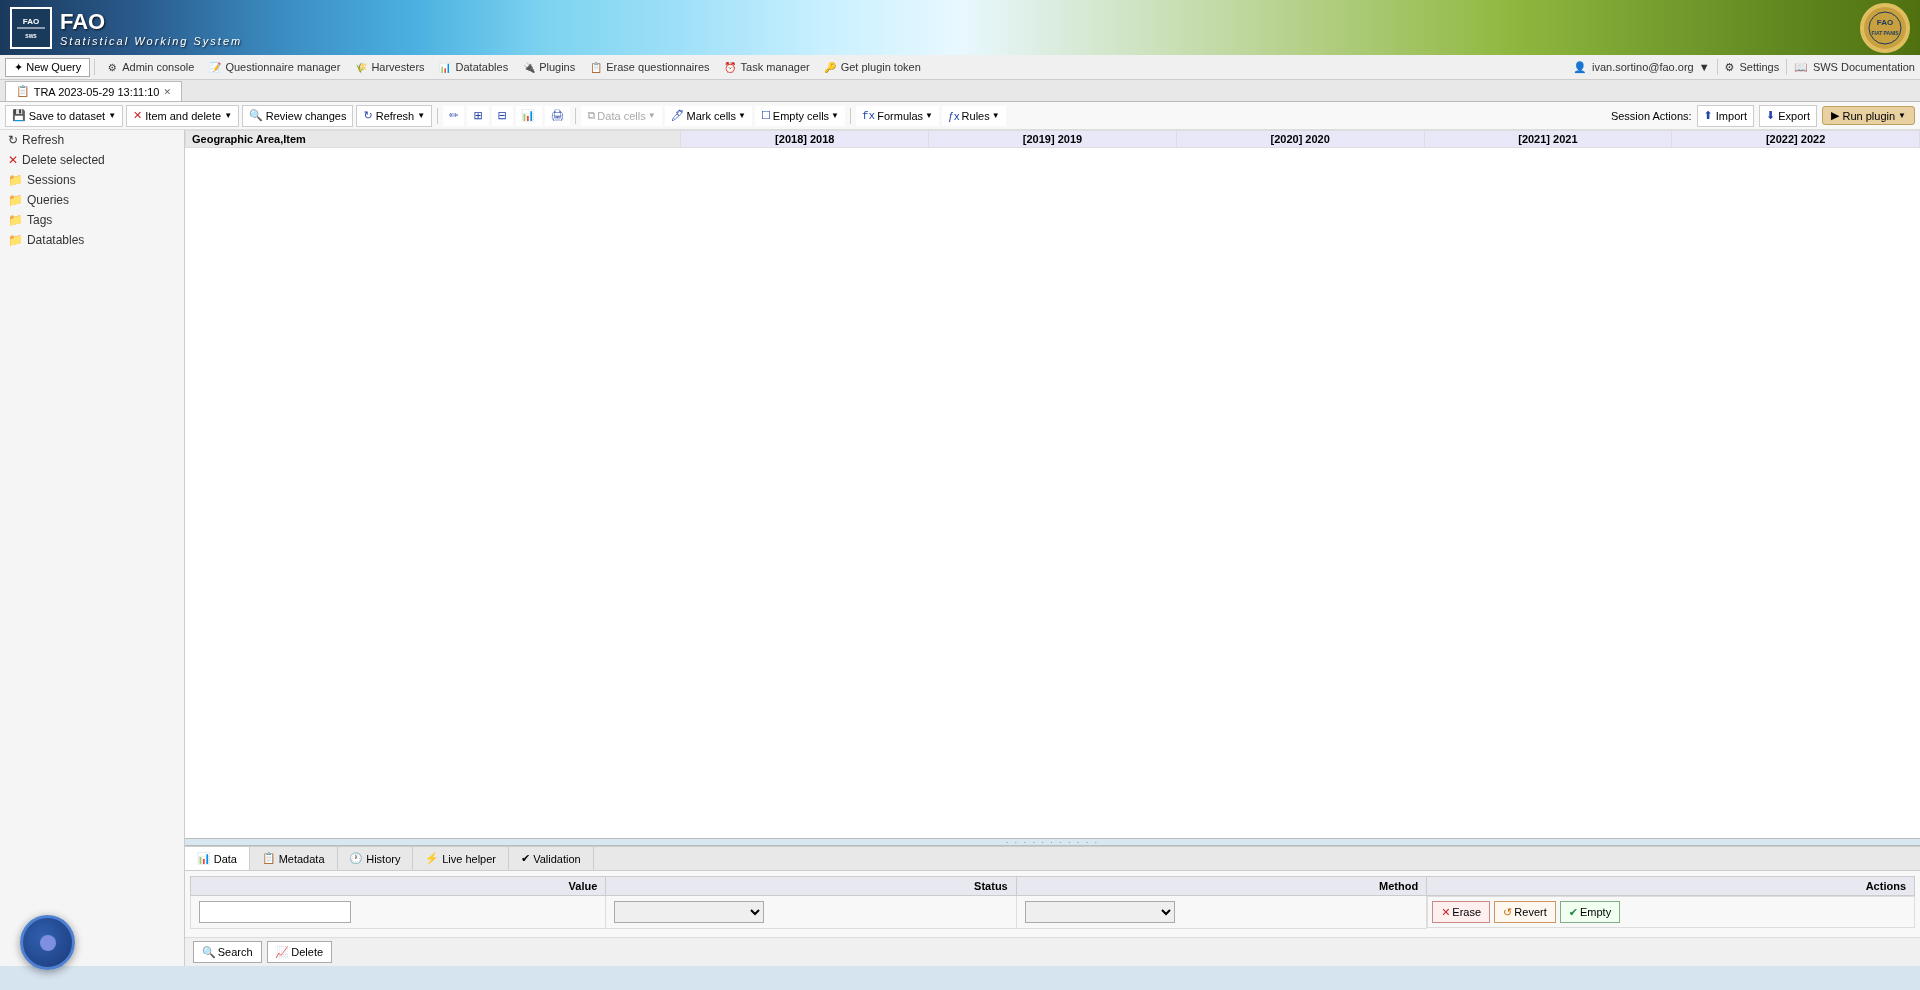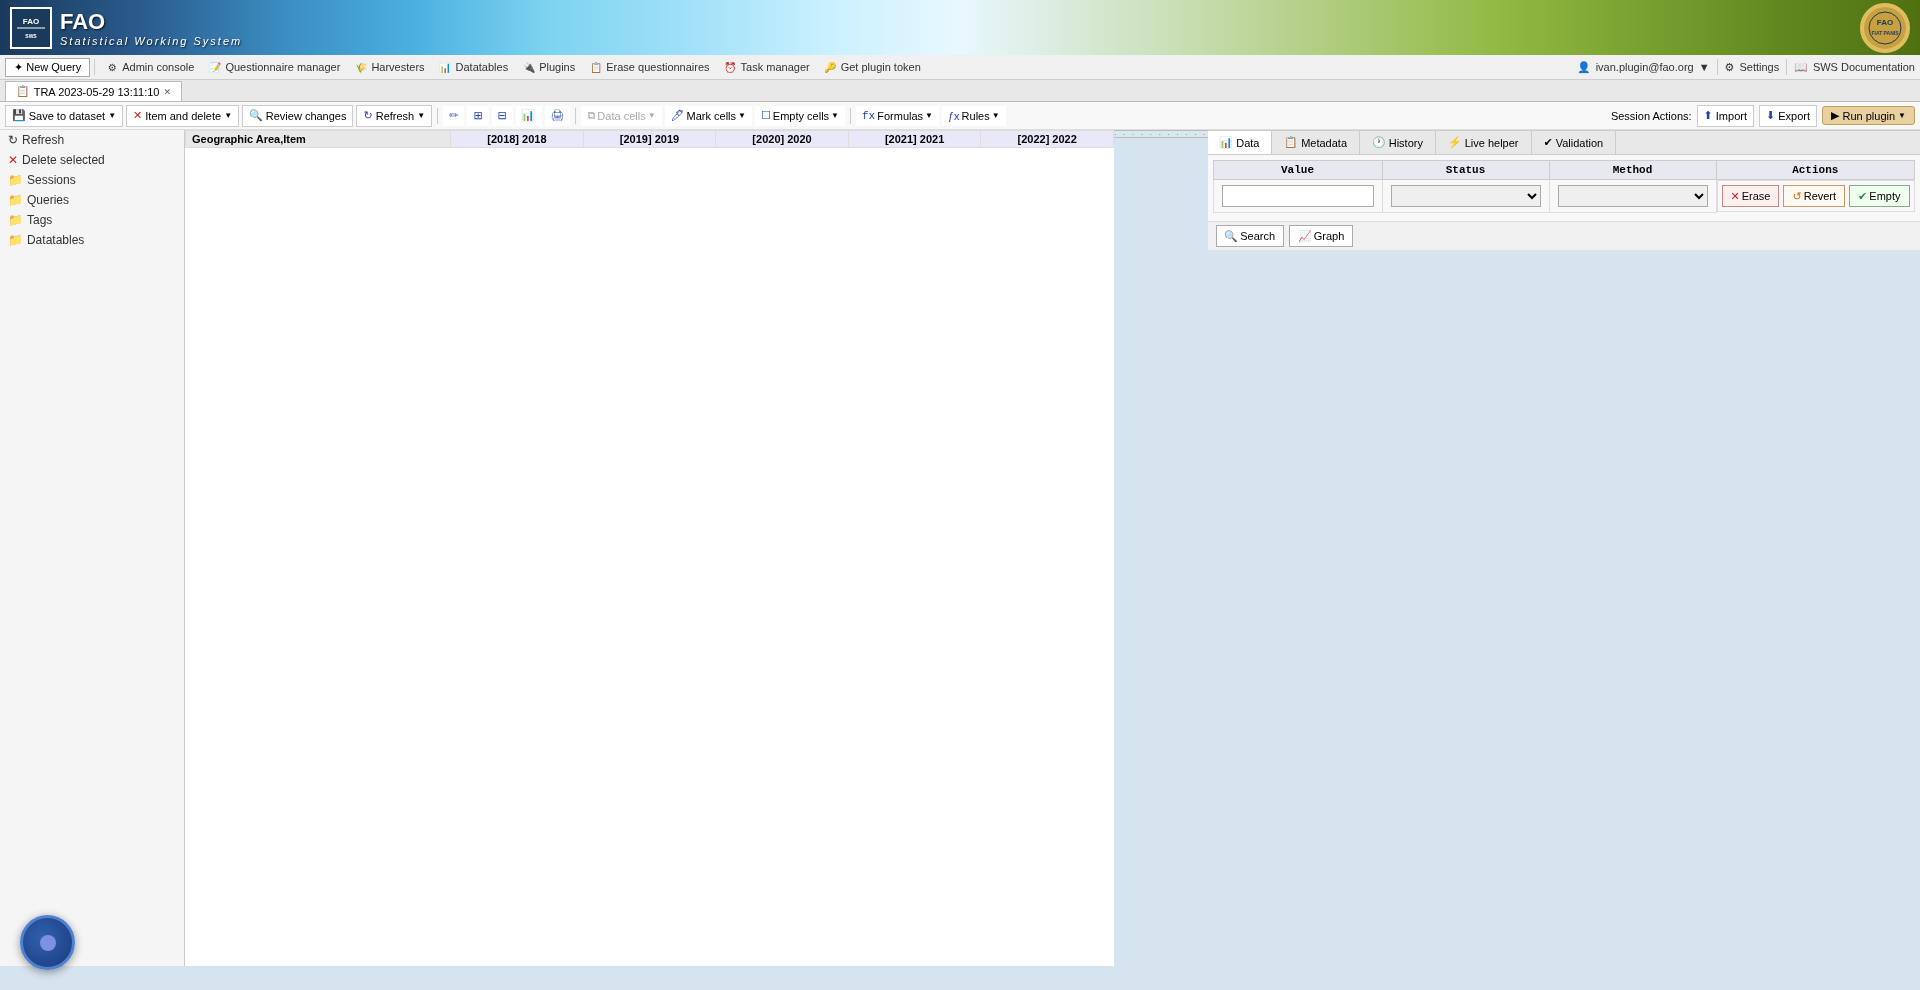--- a/index.html
+++ b/index.html
@@ -200,21 +200,21 @@
       cursor: pointer;
       font-size: 12px;
       color: #333;
     }
     .sidebar-icon { font-size: 12px; }
 
     
     .content-area {
       flex: 1;
       display: flex;
-      flex-direction: row;
+      flex-direction: column;
       overflow: hidden;
     }
 
     
     .spreadsheet {
       flex: 1;
       overflow: auto;
       background: white;
       position: relative;
     }
@@ -285,22 +285,21 @@
     }
     .bottom-table {
       width: 100%;
       border-collapse: collapse;
     }
     .bottom-table th {
       background: #e8e8f0;
       border: 1px solid #ccc;
       padding: 3px 8px;
       font-size: 11px;
-      text-align: center;
-      font-family: Liberation Mono, monospace;
+      text-align: right;
     }
     .bottom-table td {
       border: 1px solid #ddd;
       padding: 2px 8px;
       font-size: 11px;
     }
     .value-input {
       flex: 1;
       max-width: 500px;
       height: 22px;
@@ -441,21 +440,21 @@
   <div class="nav-item">
     <span class="nav-icon">⏰</span>
     <span>Task manager</span>
   </div>
   <div class="nav-item">
     <span class="nav-icon">🔑</span>
     <span>Get plugin token</span>
   </div>
   <div class="nav-right">
     <span>👤</span>
-    <span>ivan.plugin@fao.org</span>
+    <span>ivan.sortino@fao.org</span>
     <span>▼</span>
     <div class="nav-divider"></div>
     <span>⚙</span>
     <span>Settings</span>
     <div class="nav-divider"></div>
     <span>📖</span>
     <span>SWS Documentation</span>
   </div>
 </div>
 
@@ -676,21 +675,21 @@
         </table>
       </div>
 
       <div class="bottom-nav-row">
         <button class="nav-small-btn">
           <span>🔍</span>
           <span>Search</span>
         </button>
         <button class="nav-small-btn">
           <span>📈</span>
-          <span>Graph</span>
+          <span>Delete</span>
         </button>
       </div>
     </div>
 
   </div>
 </div>
 
 <div class="fao-circle">
   <div class="fao-circle-inner"></div>
 </div>

